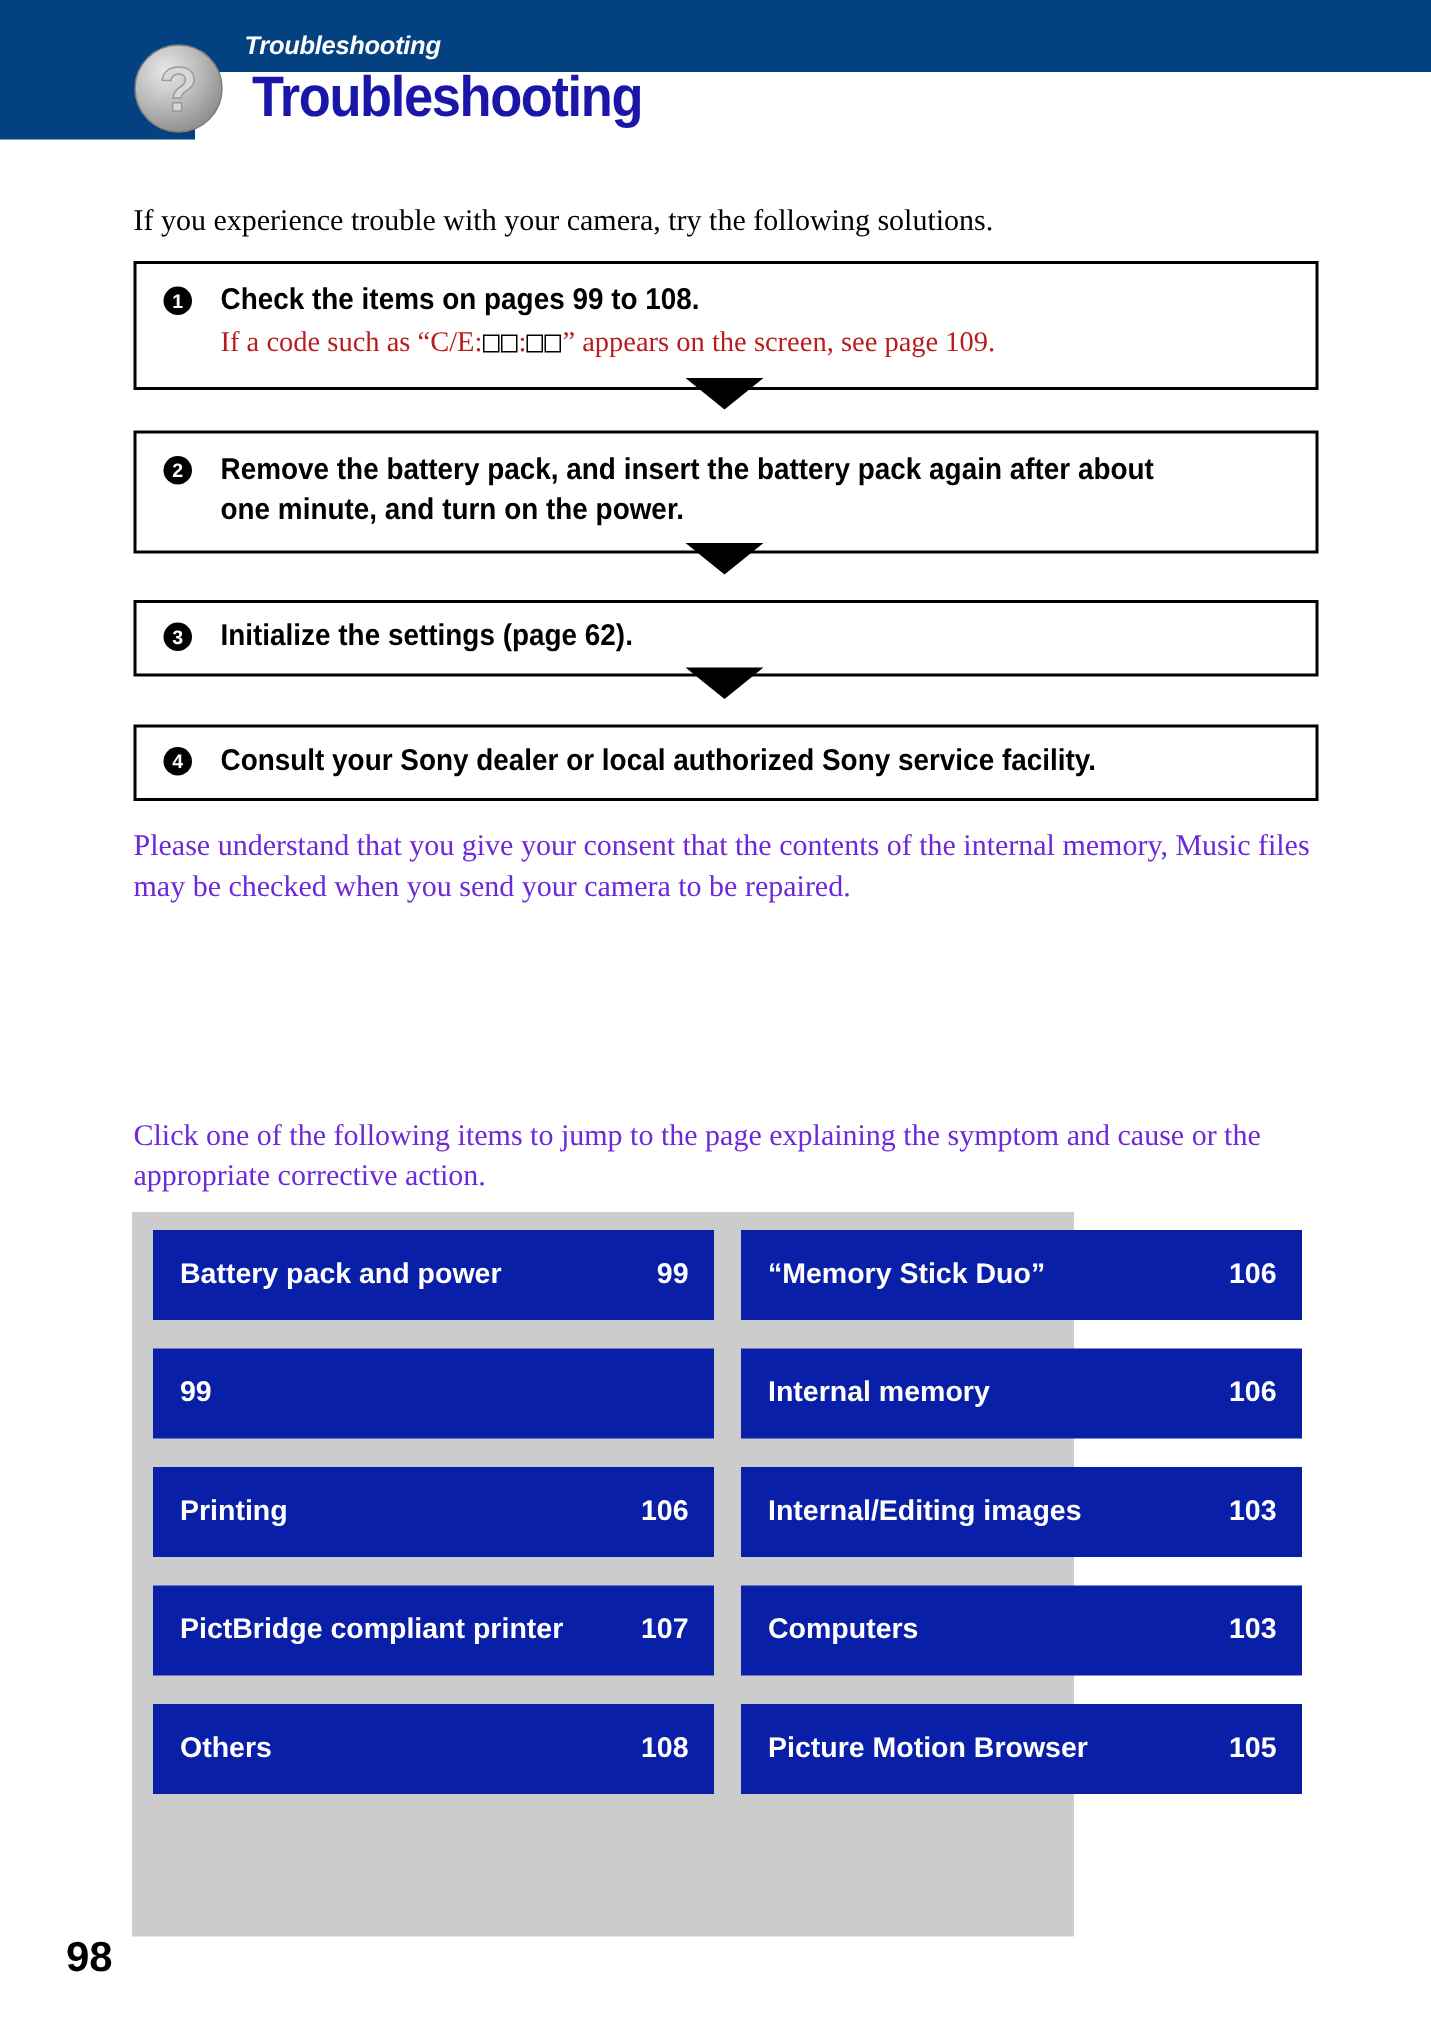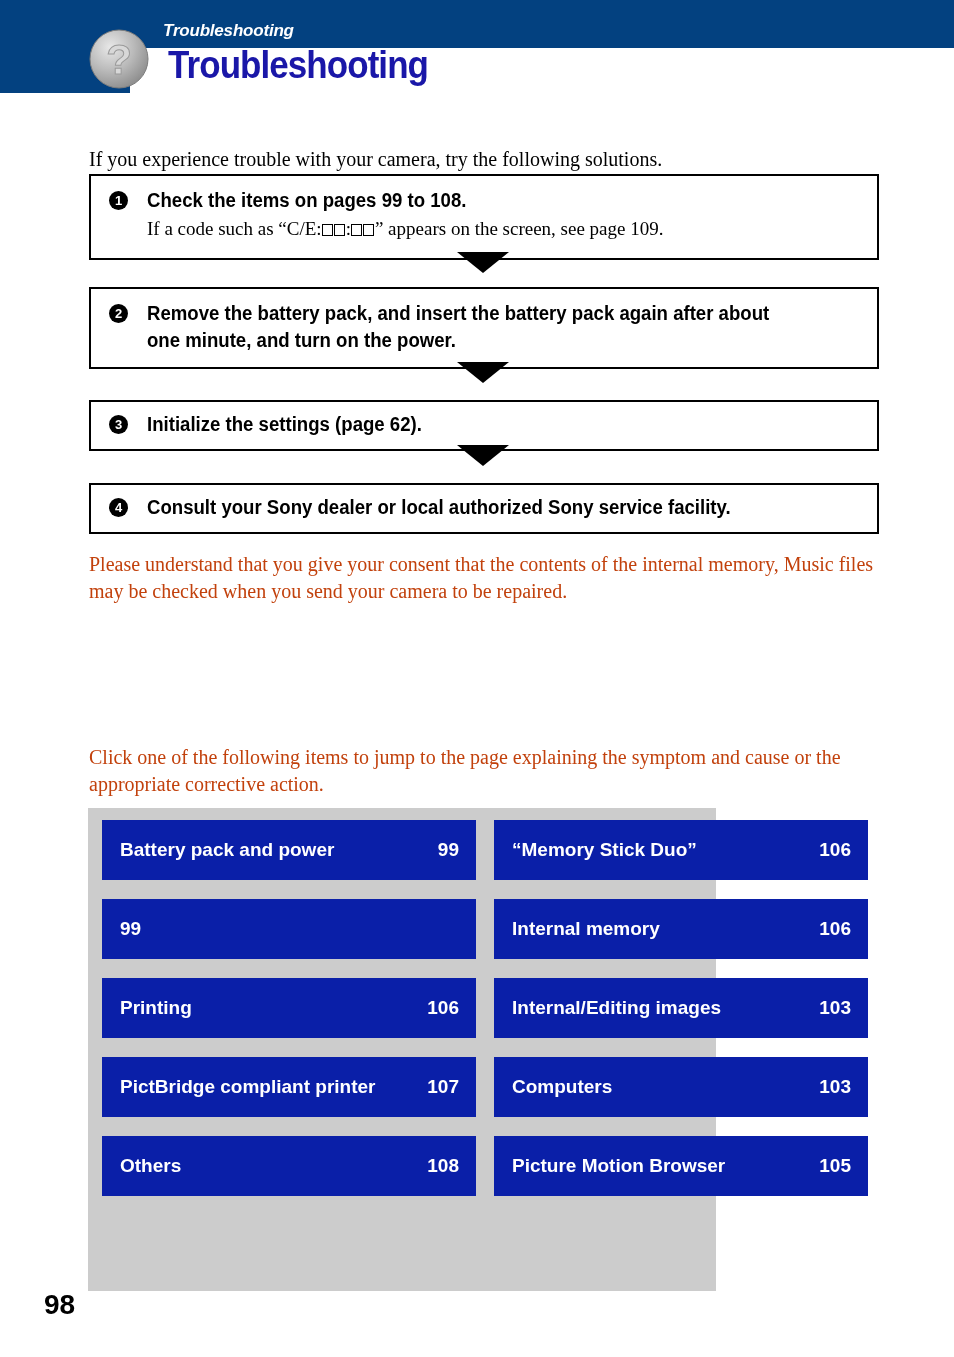--- a/index.html
+++ b/index.html
@@ -53,21 +53,21 @@
   }
   .help-badge {
     position: absolute;
     left: 88px; top: 28px;
     width: 62px; height: 62px;
   }
 
   
   .intro-line {
     position: absolute;
-    left: 89px; top: 148px;
+    left: 89px; top: 136px;
     font-size: 20px;
     color: #000000;
     white-space: nowrap;
   }
 
   
   .step-box {
     position: absolute;
     left: 89px;
     width: 790px;
@@ -107,21 +107,21 @@
     font-weight: bold;
     font-size: 20px;
     color: #000000;
     line-height: 27px;
     transform: scaleX(0.93);
     transform-origin: left top;
   }
   .step-sub {
     font-family: "Liberation Serif", serif;
     font-size: 19px;
-    color: #000000;
+    color: #b91c1c;
     margin-top: 4px;
     white-space: nowrap;
   }
   .box-sq {
     display: inline-block;
     width: 11px; height: 12px;
     border: 1.5px solid #000;
     box-sizing: border-box;
     vertical-align: -1px;
     margin: 0 0.5px;
@@ -141,21 +141,21 @@
   #flow-arrow-2 { top: 362px; }
   #flow-arrow-3 { top: 445px; }
 
   
   .body-para {
     position: absolute;
     left: 89px;
     width: 800px;
     font-size: 20px;
     line-height: 27px;
-    color: #c2410c;
+    color: #6d28d9;
   }
   #consent-para { top: 551px; }
   #jump-para { top: 744px; }
 
   
   .link-panel {
     position: absolute;
     left: 88px; top: 808px;
     width: 628px; height: 483px;
     background: #cccccc;

